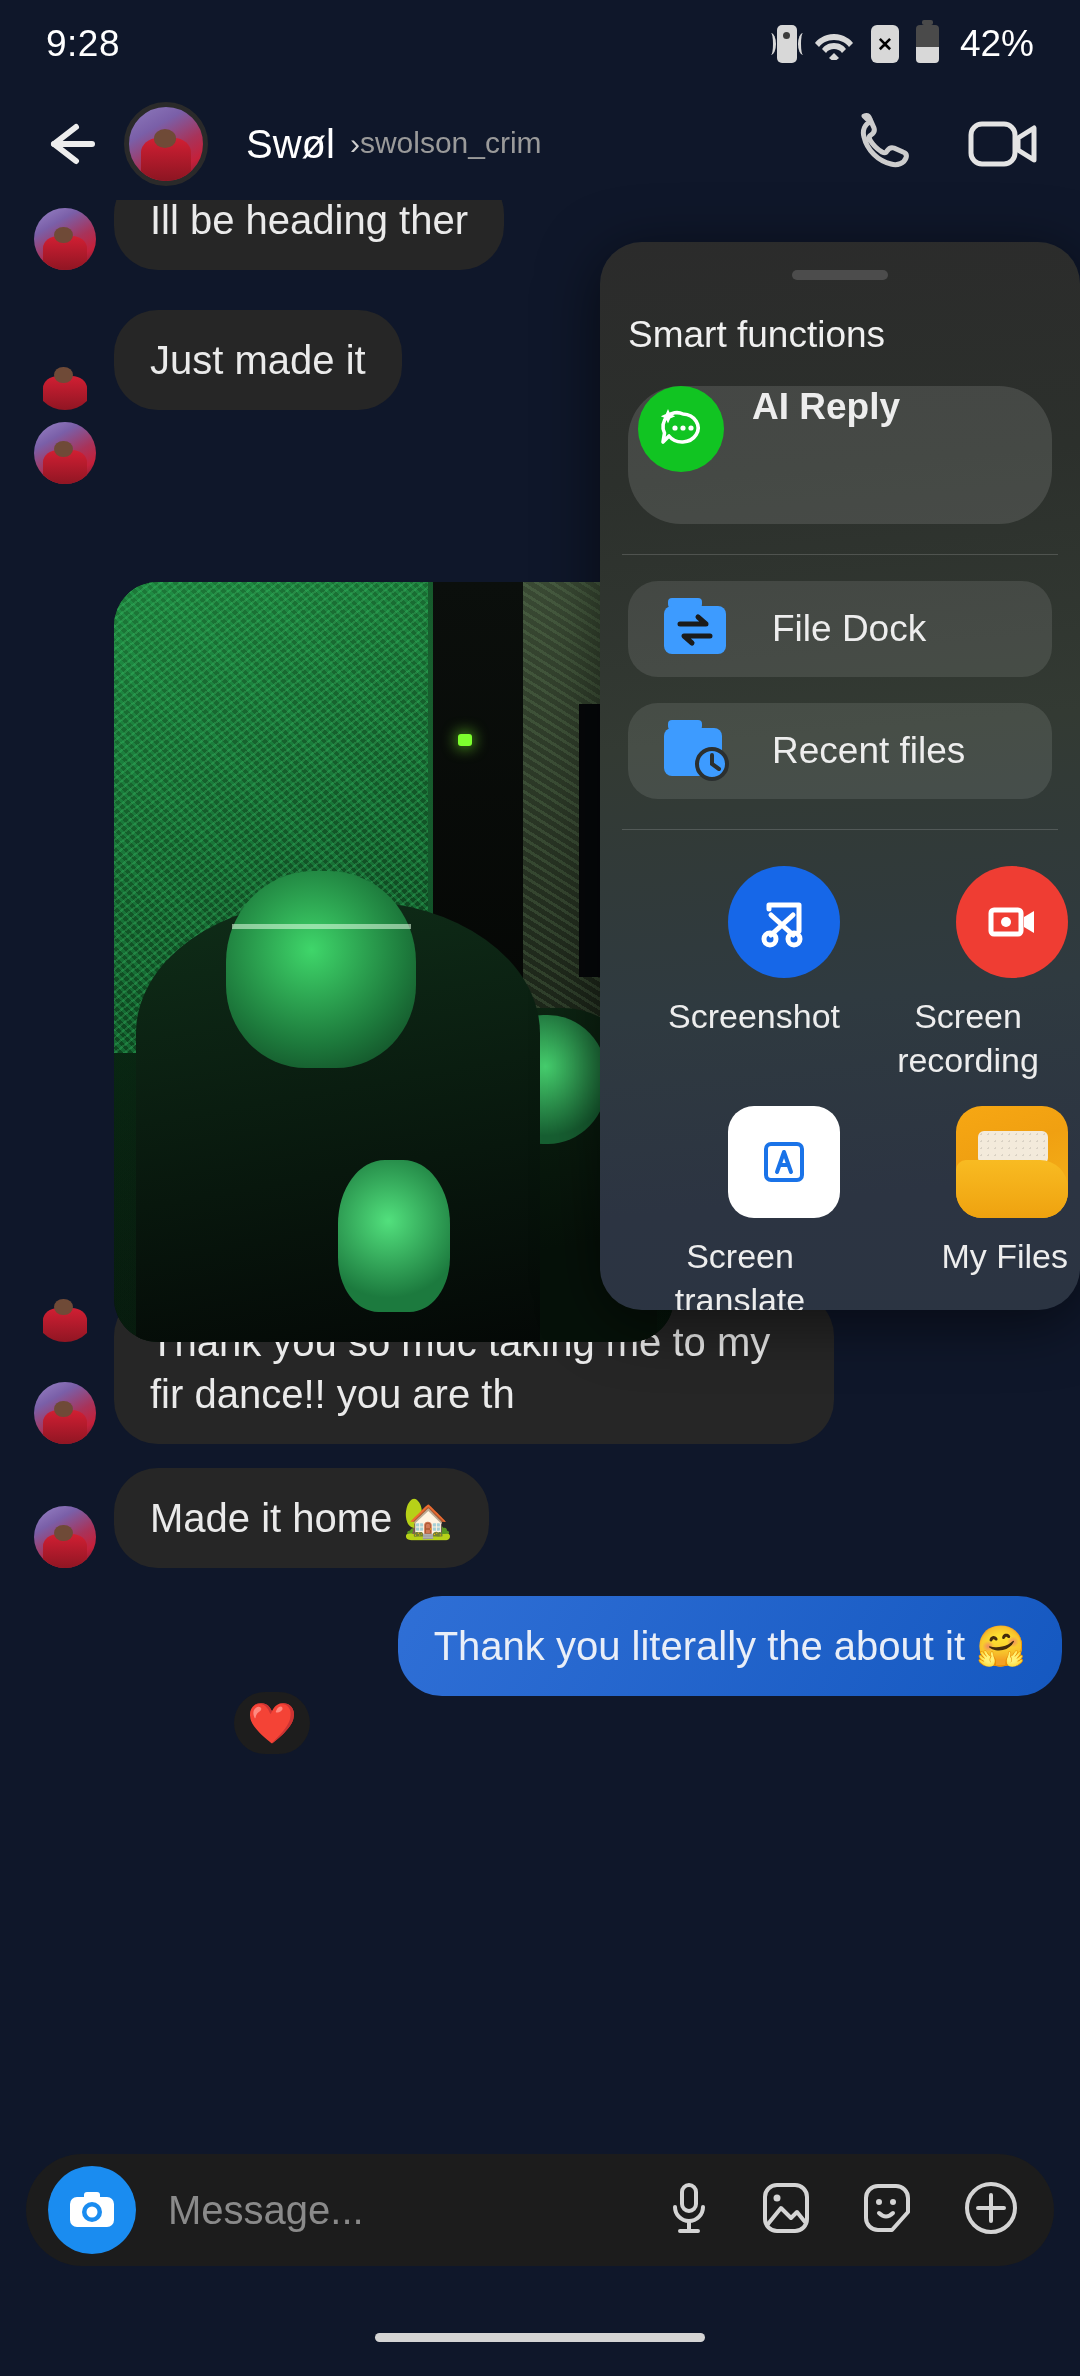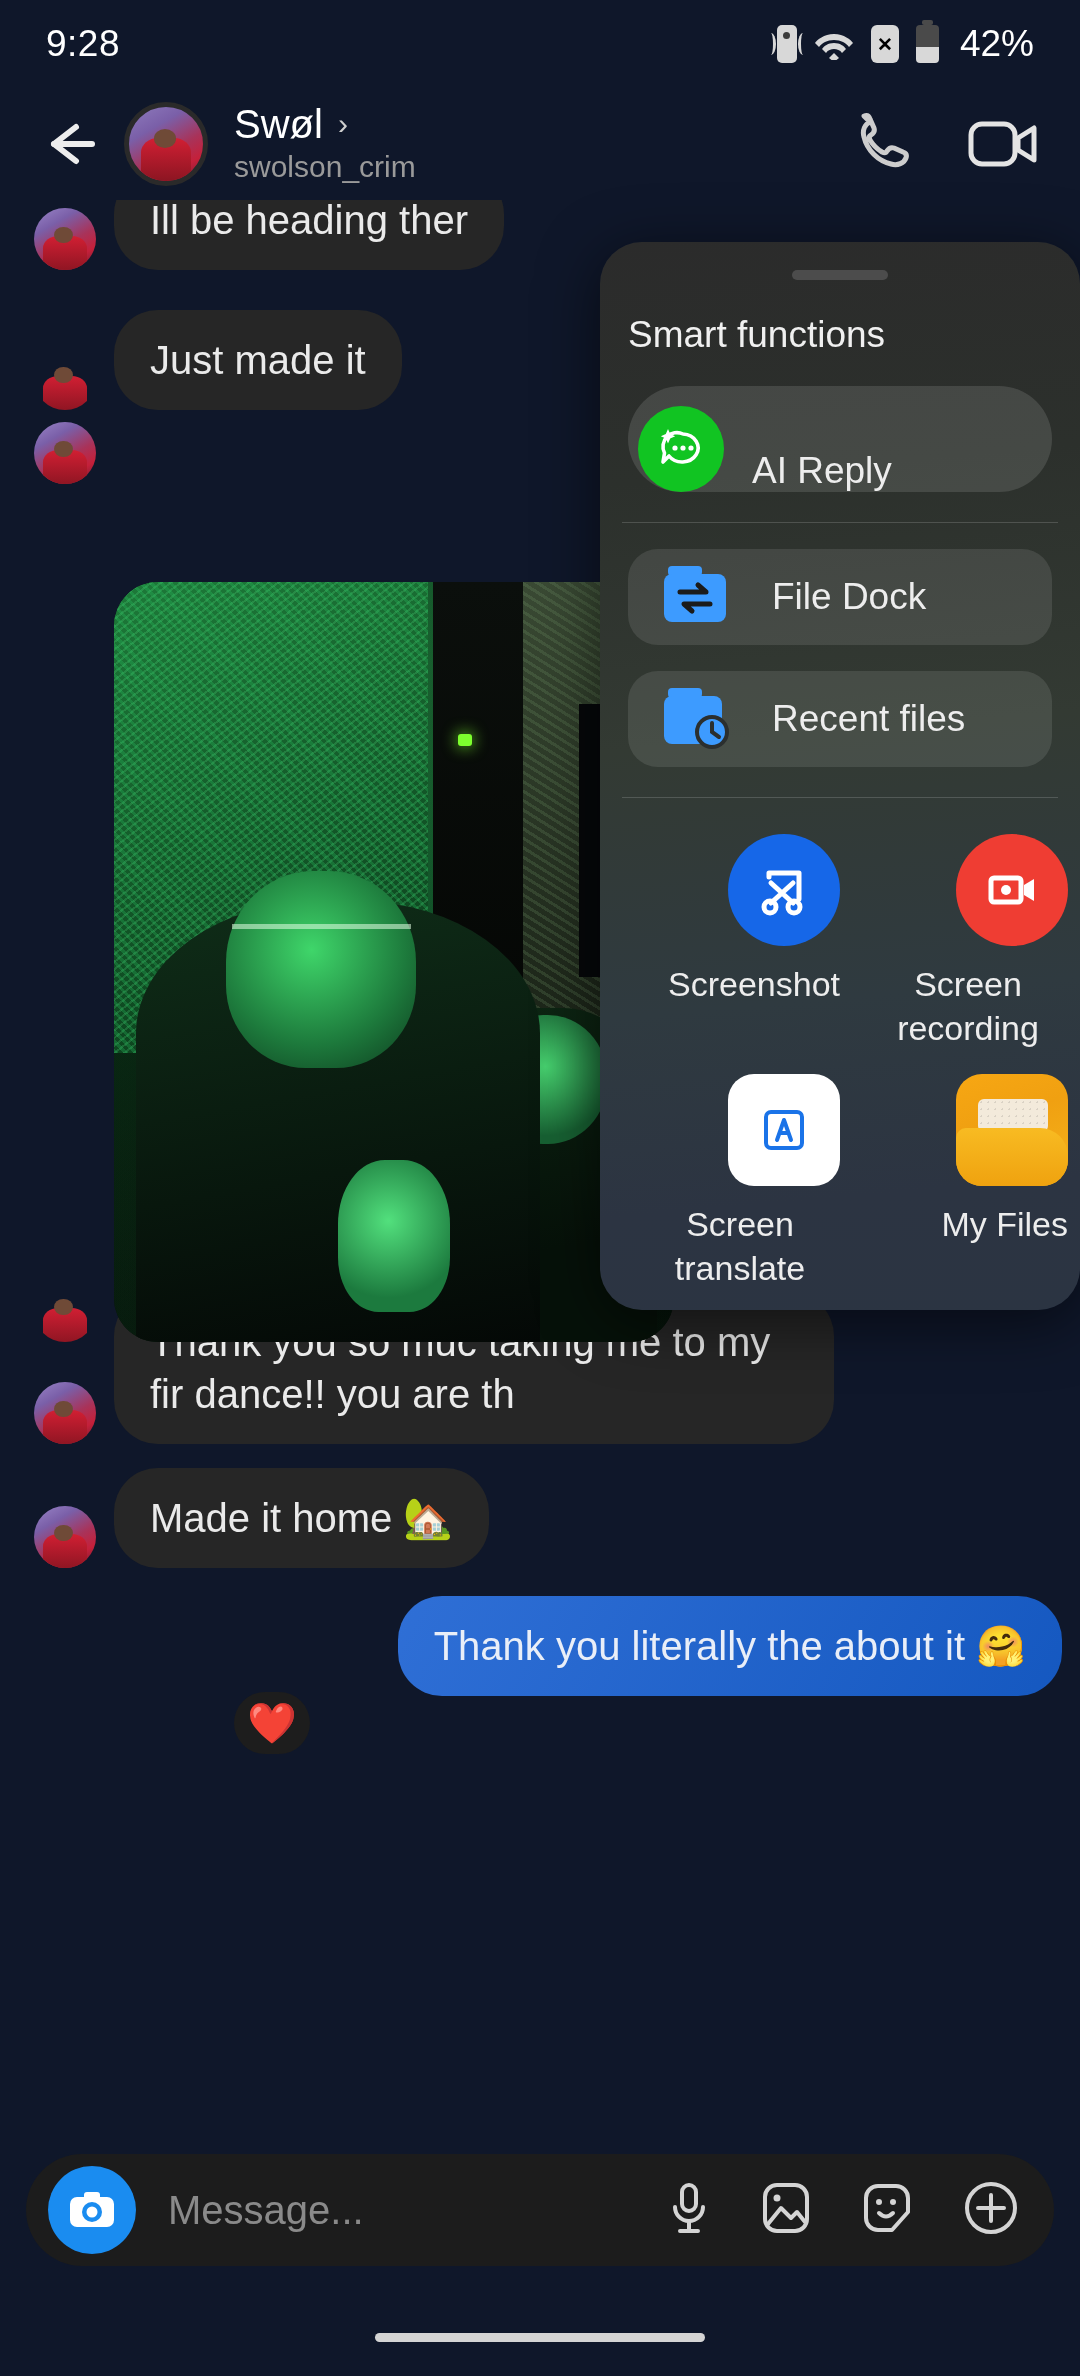--- a/index.html
+++ b/index.html
@@ -55,21 +55,21 @@
     position:relative; overflow:hidden; flex:0 0 auto;
   }
   .hdr-avatar:before {
     content:""; position:absolute; left:16%; top:42%; width:68%; height:58%;
     background:linear-gradient(180deg,#d11f33,#8c1522); border-radius:34% 34% 10% 10%;
   }
   .hdr-avatar:after {
     content:""; position:absolute; left:34%; top:30%; width:30%; height:26%;
     background:#6f4a37; border-radius:50%;
   }
-  .hdr-text { margin-left:26px; display:flex; flex-direction:column; justify-content:center; }
+  .hdr-text { margin-left:38px; display:flex; flex-direction:row; justify-content:center; }
   .hdr-name-row { display:flex; align-items:center; gap:15px; }
   .hdr-name { color:#fff; font-size:40px; line-height:44px; }
   .hdr-chev { color:#cfcfcf; font-size:30px; line-height:30px; }
   .hdr-sub { color:#9a9a9a; font-size:30px; line-height:38px; margin-top:2px; }
   .hdr-actions { margin-left:auto; display:flex; align-items:center; gap:52px; }
   .hdr-actions svg { display:block; }
 
   
   .chat-area { position:absolute; top:200px; left:8px; width:1080px; height:1890px; overflow:hidden; }
   .msg-row { display:flex; align-items:flex-end; padding:0 26px; margin-bottom:12px; }
@@ -175,23 +175,23 @@
     overflow:hidden;
     box-shadow:0 12px 60px rgba(0,0,0,.55);
   }
   .sf-handle {
     width:96px; height:10px; border-radius:6px; background:#4c4c4c;
     margin:28px auto 0;
   }
   .sf-title { color:#f0f0f0; font-size:37px; margin:34px 0 0 28px; }
 
   .sf-pill {
-    margin:30px auto 0; width:424px; height:106px; border-radius:53px;
+    margin:30px auto 0; width:424px; height:138px; border-radius:53px;
     background:rgba(255,255,255,.12);
-    display:flex; align-items:flex-end; padding-left:10px;
+    display:flex; align-items:flex-start; padding-left:10px;font-weight:bold;
   }
   .sf-pill-icon {
     width:86px; height:86px; border-radius:50%; background:#11c422;
     display:flex; align-items:center; justify-content:center; flex:0 0 auto;
   }
   .sf-pill-label { color:#ededed; font-size:37px; margin-left:28px; }
 
   .sf-div { height:1px; background:rgba(255,255,255,.16); margin:30px 22px 0; }
 
   .sf-card {

